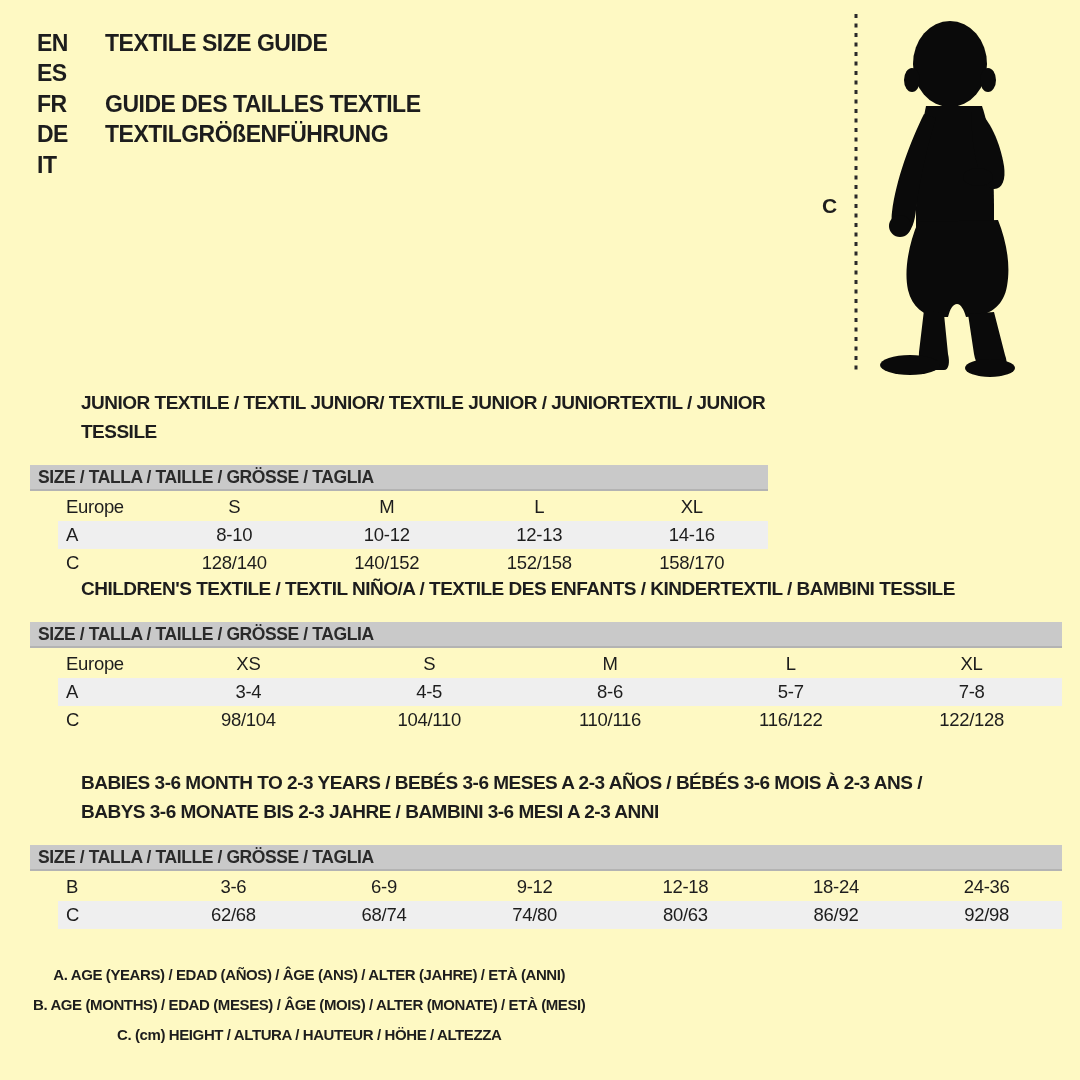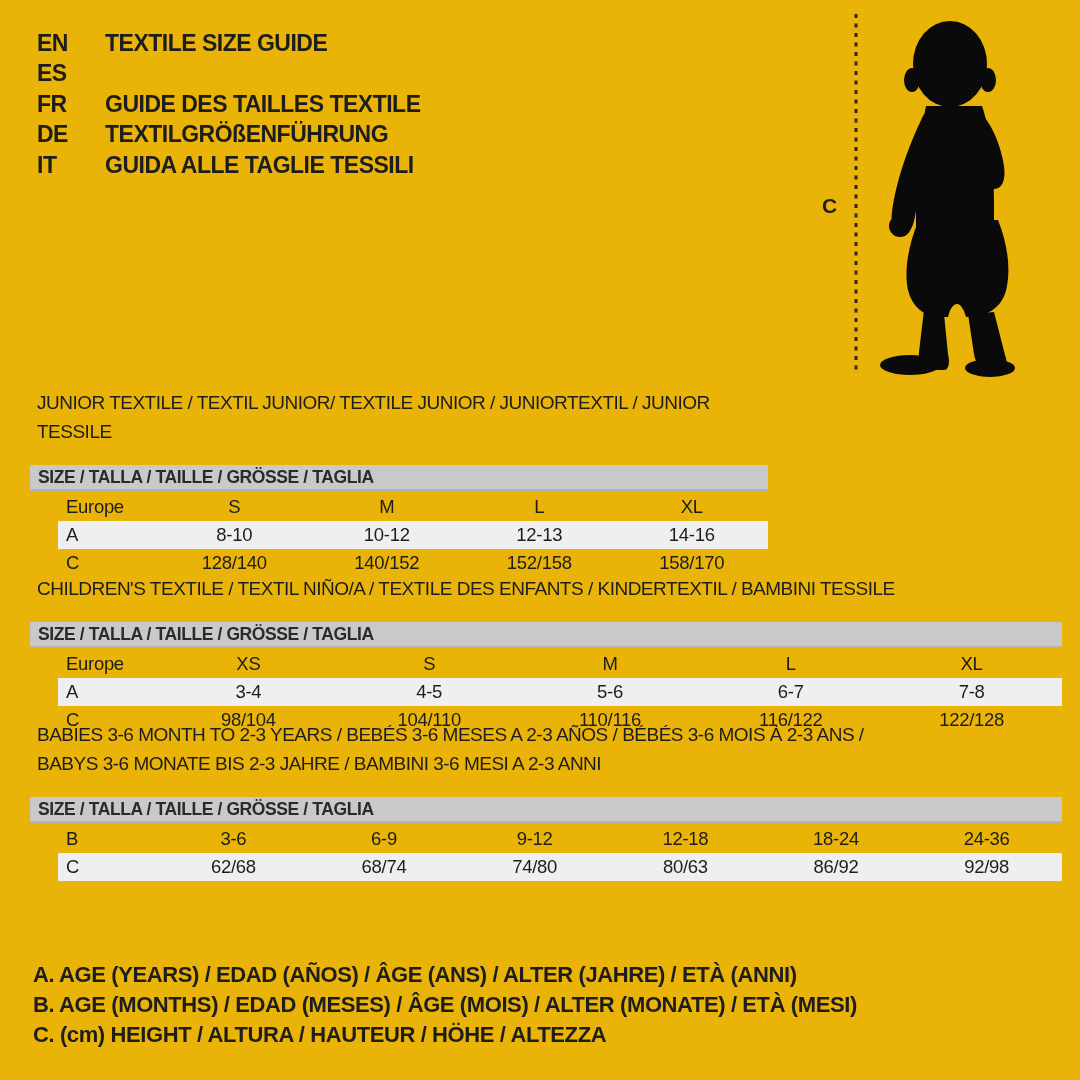--- a/index.html
+++ b/index.html
@@ -1,18 +1,18 @@
 <!DOCTYPE html>
 <html style="--bar-bg: #c9c9c9; --row-alt-bg: #efefef; --text: #1d1d1d;"><head>
 <meta charset="utf-8">
 <style>
   * { box-sizing: border-box; }
   html,body { margin:0; padding:0; background:#ffffff; }
   .page {
-    position:relative; width:1080px; height:1080px; background:#eab308;
+    position:relative; width:1080px; height:1080px; background:#fef9c3;
     font-family:"Liberation Sans", sans-serif; color:var(--text,#1d1d1d);
     overflow:hidden;
   }
 
   
   .lang-list { position:absolute; left:37px; top:28px; }
   .lang-row { display:flex; height:30.5px; align-items:center;
               font-weight:bold; font-size:23px; letter-spacing:-0.5px; }
   .lang-code { width:68px; }
 
@@ -20,40 +20,40 @@
   .figure { position:absolute; left:800px; top:0; width:260px; height:390px; }
   .height-line { position:absolute; left:53px; top:14px; }
   .c-label { position:absolute; left:22px; top:194px;
              font-weight:bold; font-size:21px; }
   .toddler { position:absolute; left:72px; top:14px; }
 
   
   .section { position:absolute; left:30px; }
   .section-0 { top:388px; width:738px; }
   .section-1 { top:574px; width:1032px; }
-  .section-2 { top:720px; width:1032px; }
-  .section-title { padding-left:7px; font-weight:normal; font-size:19px;
-                   letter-spacing:-0.5px; line-height:29px; }
+  .section-2 { top:768px; width:1032px; }
+  .section-title { padding-left:7px; font-weight:bold; font-size:19px;
+                   letter-spacing:-0.5px; line-height:29px;margin-left:44px; }
   .size-table { margin-top:19px; }
   .tbl-header { height:26px; background:var(--bar-bg,#c9c9c9);
                 border-bottom:2px solid #b3b3b3;
                 display:flex; align-items:center; padding-left:8px;
                 font-weight:bold; font-size:17.5px; letter-spacing:-0.4px;
                 color:#2a2a2a; }
   .tbl-body { margin-top:2px;margin-left:28px; }
   .tbl-row { display:grid; height:28px; align-items:center;
              font-size:18.5px; letter-spacing:-0.3px; }
   .tbl-body .tbl-row:nth-child(even) { background:var(--row-alt-bg,#efefef); }
   .tbl-row .cell { text-align:center; }
   .tbl-row .cell:first-child { text-align:left; padding-left:8px; }
 
   
   .legend { position:absolute; left:33px; top:960px; }
-  .legend-line { font-weight:bold; font-size:22px; letter-spacing:-0.4px;
-                 line-height:30px; }
+  .legend-line { font-weight:bold; font-size:15px; letter-spacing:-0.4px;
+                 line-height:30px;text-align:center; }
 </style>
 </head>
 <body>
 
 <div class="page">
 
   <div class="lang-list" id="lang-list">
       <div class="lang-row">
         <span class="lang-code">EN</span>
         <span class="lang-label">TEXTILE SIZE GUIDE</span>
@@ -64,21 +64,20 @@
       <div class="lang-row">
         <span class="lang-code">FR</span>
         <span class="lang-label">GUIDE DES TAILLES TEXTILE</span>
       </div>
       <div class="lang-row">
         <span class="lang-code">DE</span>
         <span class="lang-label">TEXTILGRÖßENFÜHRUNG</span>
       </div>
       <div class="lang-row">
         <span class="lang-code">IT</span>
-        <span class="lang-label">GUIDA ALLE TAGLIE TESSILI</span>
       </div>
     </div>
 
   <div class="figure">
     <svg class="height-line" width="6" height="358">
       <line x1="3" y1="0" x2="3" y2="358" stroke="#2a2a2a" stroke-width="3" stroke-dasharray="4 5.5"></line>
     </svg>
     <span class="c-label">C</span>
     <svg class="toddler" width="160" height="368" viewBox="0 0 160 368">
       <g fill="#0a0a0a">
@@ -150,22 +149,22 @@
               <span class="cell">XS</span>
               <span class="cell">S</span>
               <span class="cell">M</span>
               <span class="cell">L</span>
               <span class="cell">XL</span>
             </div>
             <div class="tbl-row" style="grid-template-columns: 100px repeat(5, 1fr);">
               <span class="cell">A</span>
               <span class="cell">3-4</span>
               <span class="cell">4-5</span>
-              <span class="cell">5-6</span>
-              <span class="cell">6-7</span>
+              <span class="cell">8-6</span>
+              <span class="cell">5-7</span>
               <span class="cell">7-8</span>
             </div>
             <div class="tbl-row" style="grid-template-columns: 100px repeat(5, 1fr);">
               <span class="cell">C</span>
               <span class="cell">98/104</span>
               <span class="cell">104/110</span>
               <span class="cell">110/116</span>
               <span class="cell">116/122</span>
               <span class="cell">122/128</span>
             </div>

